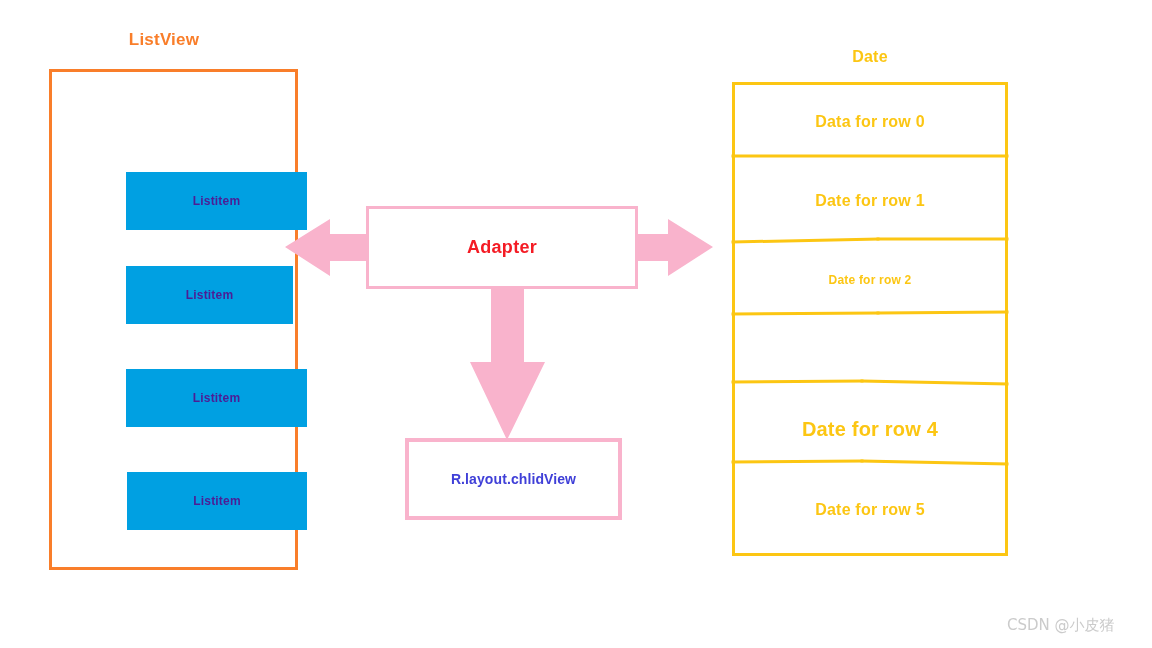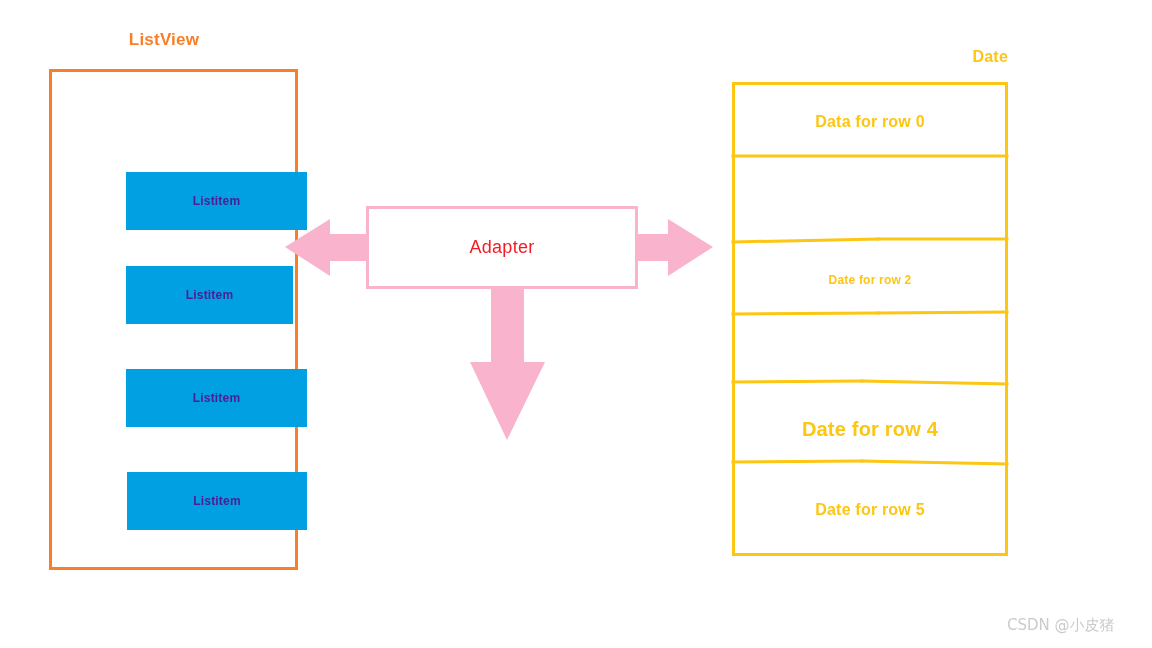--- a/index.html
+++ b/index.html
@@ -68,21 +68,21 @@
     height: 83px;
     border: 3px solid #F9B3CC;
     box-sizing: border-box;
     background: #ffffff;
     display: flex;
     align-items: center;
     justify-content: center;
   }
   .adapter-label {
     font-size: 18px;
-    font-weight: normal;
+    font-weight: bold;
     color: #F41B24;
     letter-spacing: 0.3px;
   }
 
   
   .childview-box {
     position: absolute;
     left: 405px;
     top: 438px;
     width: 217px;
@@ -100,21 +100,21 @@
     color: #4040D8;
     letter-spacing: 0.1px;
   }
 
   
   .date-title {
     position: absolute;
     left: 732px;
     top: 48px;
     width: 276px;
-    text-align: right;
+    text-align: center;
     font-size: 16px;
     font-weight: bold;
     color: #FCC613;
     letter-spacing: 0.2px;
   }
   .date-box {
     position: absolute;
     left: 732px;
     top: 82px;
     width: 276px;
@@ -181,25 +181,29 @@
 
     <polygon fill="#F9B3CC" points="713,247 668,219 668,234 634,234 634,261 668,261 668,276"></polygon>
 
     <polygon fill="#F9B3CC" points="507,440 470,362 491,362 491,288 524,288 524,362 545,362"></polygon>
   </svg>
 
   <div class="adapter-box">
     <span class="adapter-label">Adapter</span>
   </div>
 
+  <div class="childview-box">
+    <span class="childview-label">R.layout.chlidView</span>
+  </div>
 
   <div class="date-title">Date</div>
 
   <div class="date-box">
     <div class="date-row dr0">Data for row 0</div>
+    <div class="date-row dr1">Date for row 1</div>
     <div class="date-row dr2">Date for row 2</div>
     <div class="date-row dr4">Date for row 4</div>
     <div class="date-row dr5">Date for row 5</div>
   </div>
 
   <svg class="overlay" viewBox="0 0 1152 648">
     <g stroke="#FCC613" stroke-width="3" fill="none" stroke-linecap="square">
       <line x1="733" y1="156" x2="1007" y2="156"></line>
       <line x1="733" y1="242" x2="878" y2="239"></line>
       <line x1="878" y1="239" x2="1007" y2="239"></line>

